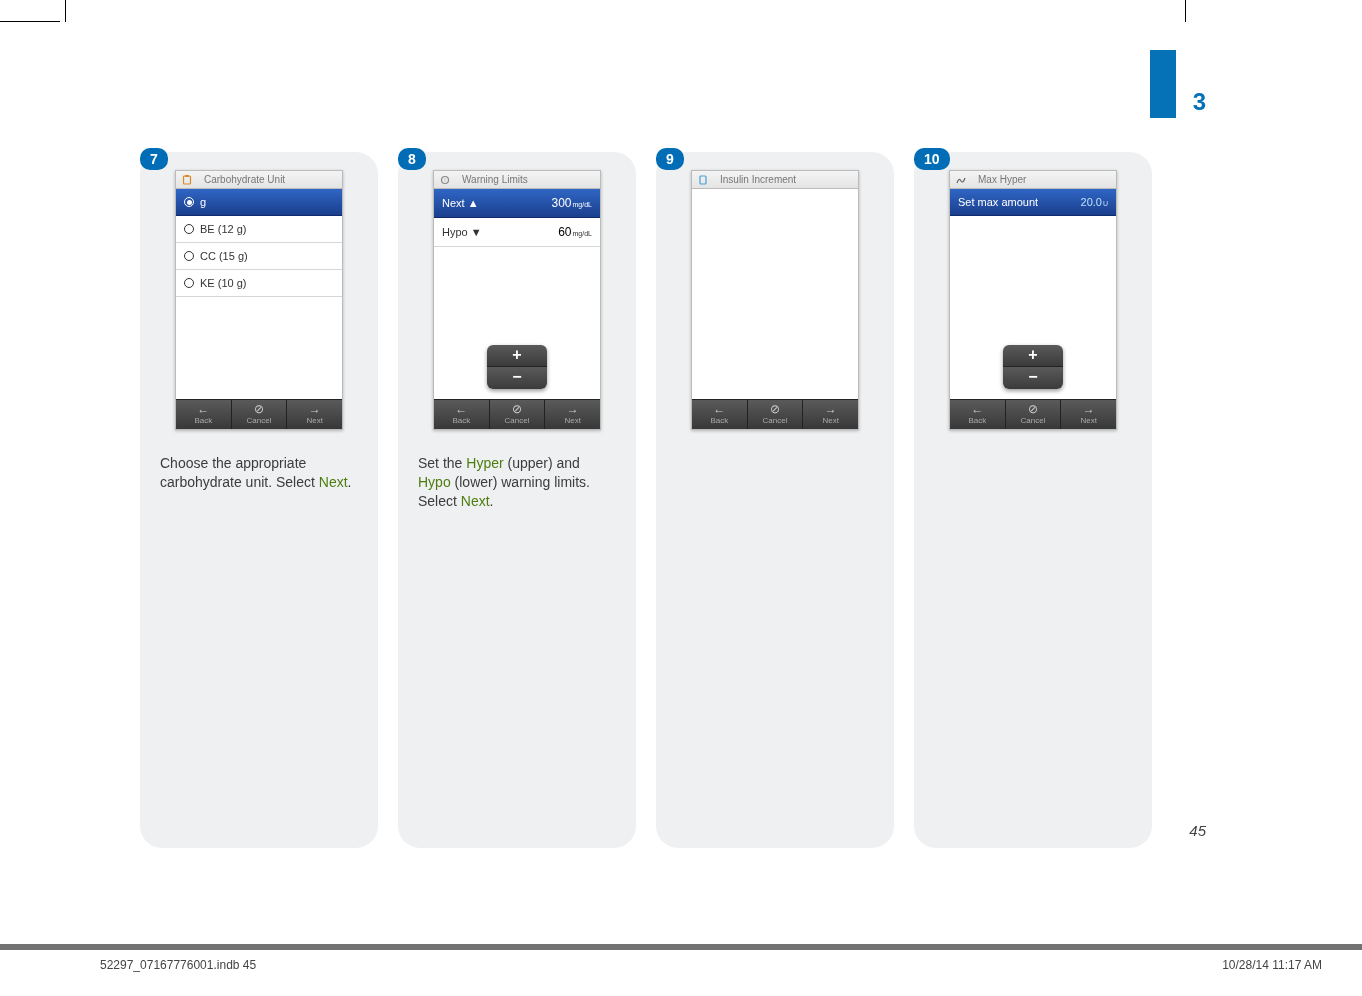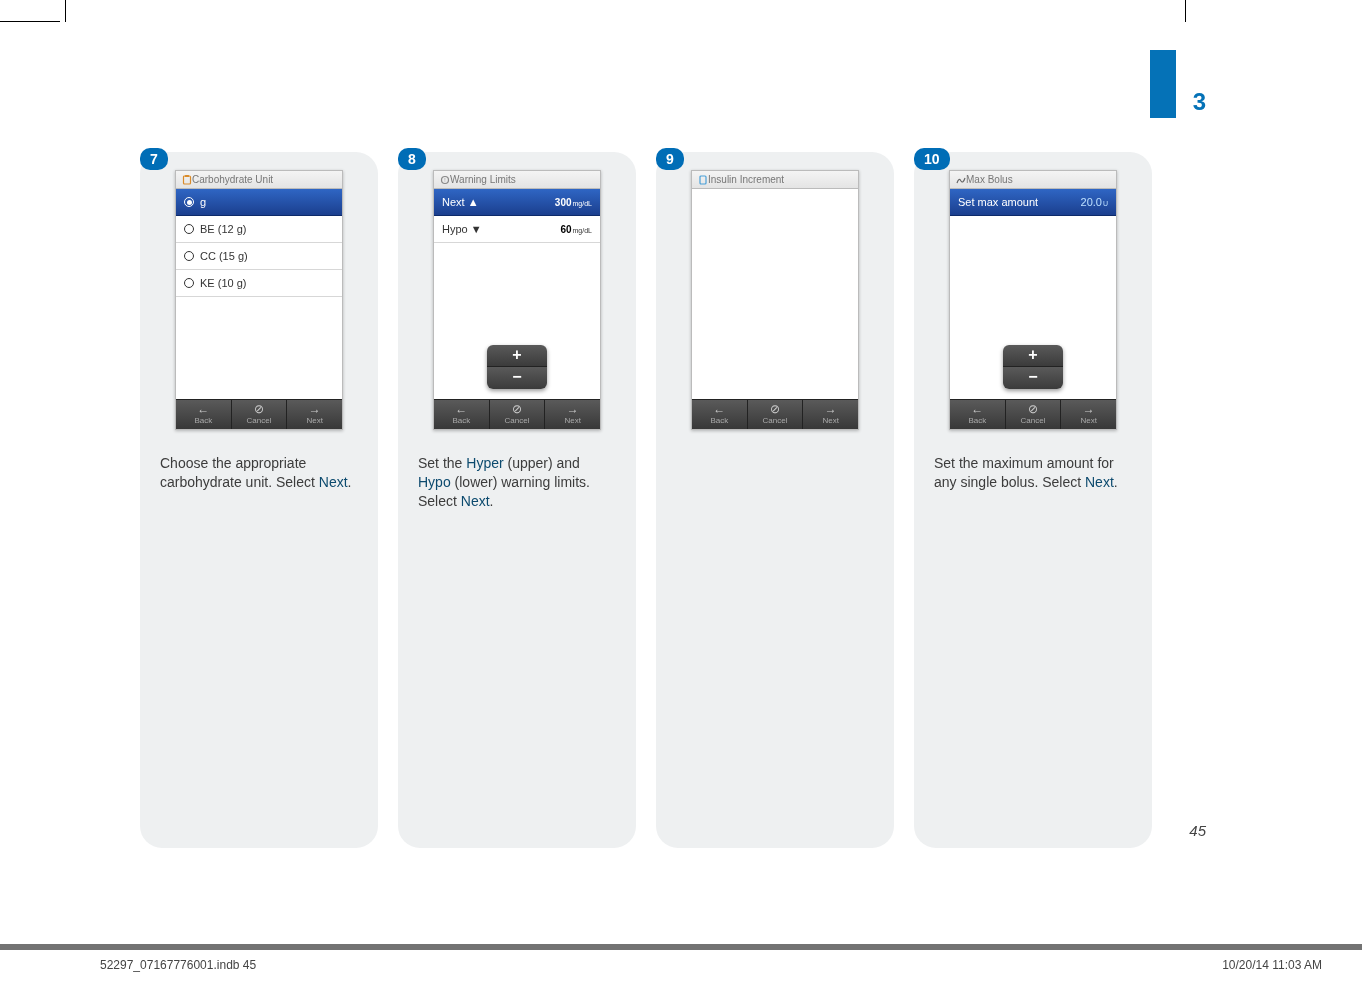--- a/index.html
+++ b/index.html
@@ -71,21 +71,21 @@
     position: relative;
   }
   .titlebar {
     background: linear-gradient(#f4f4f4, #e4e4e4);
     border-bottom: 1px solid #bbb;
     font-size: 10px;
     color: #777;
     padding: 3px 6px;
     display: flex;
     align-items: center;
-    gap: 0;
+    gap: 12px;
   }
   .titlebar .ticon { width: 10px; height: 10px; display:inline-block; }
   .row {
     font-size: 11px;
     padding: 7px 8px;
     border-bottom: 1px solid #d7d7d7;
     display: flex;
     justify-content: space-between;
     align-items: center;
     color: #333;
@@ -99,21 +99,21 @@
   .radio {
     width: 10px; height: 10px; border-radius: 50%;
     border: 1.5px solid #555; display:inline-block;
     margin-right: 6px; position: relative; flex-shrink:0;
   }
   .radio.sel { border-color: #fff; }
   .radio.sel::after { content:""; position:absolute; inset:1.5px; border-radius:50%; background:#fff; }
   .radio.dark { border-color:#333; }
   .row .lft { display:flex; align-items:center; }
   .unit-sm { font-size: 7px; margin-left: 1px; }
-  .val-b { font-weight: 700; font-size: 10px; color:#000;margin-left:10px;}
+  .val-b { font-weight: 400; font-size: 12px; color:#000;margin-left:10px;}
   .row.selected .val-b { color:#fff; }
 
   .pm-widget {
     width: 60px;
     margin: 0 auto;
     border-radius: 6px;
     overflow: hidden;
     box-shadow: 0 2px 4px rgba(0,0,0,.4);
   }
   .pm-widget .p, .pm-widget .m {
@@ -137,21 +137,21 @@
   }
   .tbtn:last-child{border-right:none;}
   .tbtn .glyph { font-size:12px; line-height:12px; color:#ccc;}
 
   .caption {
     font-size: 14px;
     color: #3c3c3c;
     line-height: 1.35;
     padding: 0 4px;
   }
-  .caption .hl { color: #0c4a6e; }
+  .caption .hl { color: #4d7c0f; }
 
   .page-num {
     position: absolute;
     right: 156px;
     top: 822px;
     font-size: 15px;
     color: #444;
     font-style: italic;
   }
   .footer {
@@ -323,21 +323,21 @@
 
   <div class="panel">
     <div class="step-badge">10</div>
     <div class="screen">
       <div class="titlebar">
         <span class="ticon">
           <svg viewBox="0 0 10 10">
               <path d="M1 8 Q3 2 5 6 Q7 9 9 3" fill="none" stroke="#666" stroke-width="1.2"></path>
             </svg>
         </span>
-        <span>Max Bolus</span>
+        <span>Max Hyper</span>
       </div>
       <div class="body">
         <div class="list">
           <div class="row selected">
             <span>Set max amount</span>
             <span style="color:#bde0ff;"><span>20.0</span><span class="unit-sm">U</span></span>
           </div>
         </div>
         <div class="gap"></div>
         <div style="padding-bottom:10px;">
@@ -355,25 +355,22 @@
         <div class="tbtn">
             <span class="glyph">⊘</span>
             <span>Cancel</span>
           </div>
         <div class="tbtn">
             <span class="glyph">→</span>
             <span>Next</span>
           </div>
       </div>
     </div>
-    <p class="caption">
-      <span>Set the maximum amount for any single bolus. Select </span><span class="hl">Next</span><span>.</span>
-    </p>
   </div>
 
 </div>
 
 <div class="page-num">45</div>
 
 <div class="footer">
   <span>52297_07167776001.indb   45</span>
-  <span>10/20/14   11:03 AM</span>
+  <span>10/28/14   11:17 AM</span>
 </div>
 
 </body></html>

